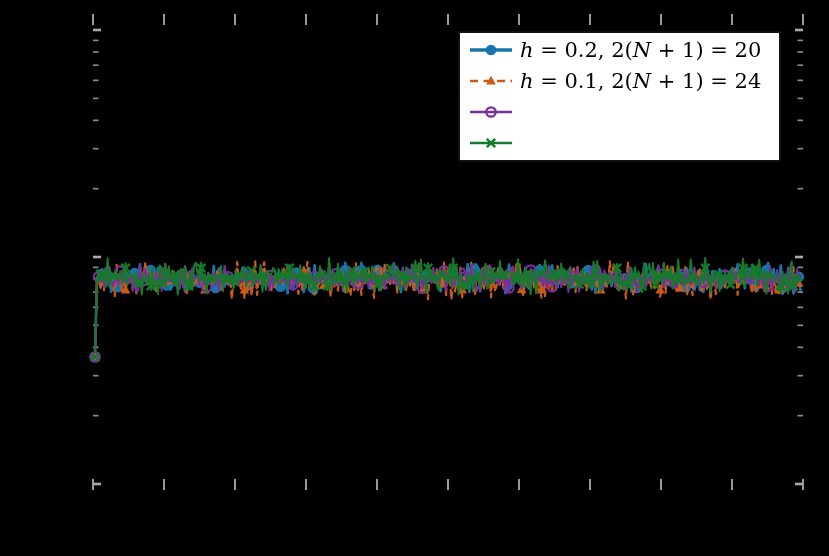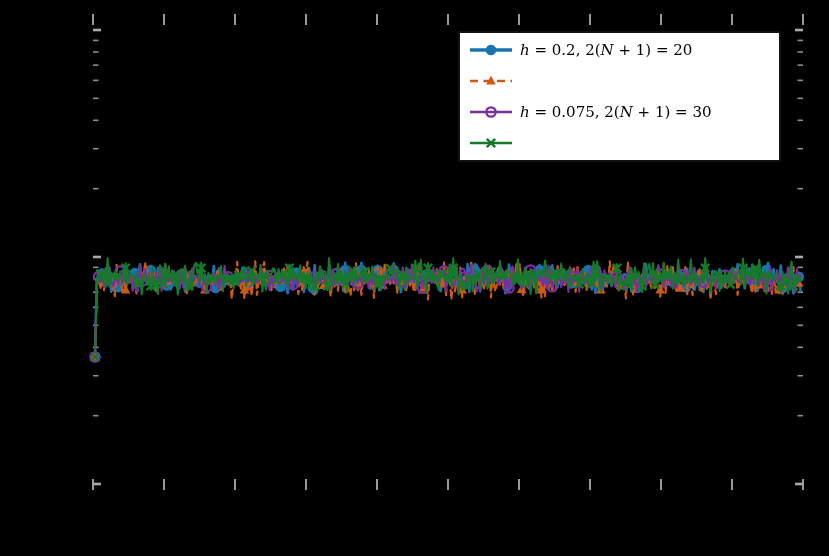--- a/index.html
+++ b/index.html
@@ -5,21 +5,21 @@
   html,body{margin:0;padding:0;background:#000;}
   #fig{position:relative;width:829px;height:556px;background:#000;overflow:hidden;
        font-family:"DejaVu Serif", serif;}
   #plot-svg{position:absolute;left:0;top:0;}
   #legend{position:absolute;left:458px;top:31px;width:323px;height:131px;
           background:#ffffff;border:2px solid #111;box-sizing:border-box;
           display:flex;flex-direction:column;justify-content:space-evenly;
           padding:1px 4px 1px 8px;}
   .lrow{display:flex;align-items:center;gap:6px;height:30px;}
   .lsample{flex:0 0 auto;}
-  .ltext{font-size:15px;color:#000;white-space:nowrap;letter-spacing:0px;}
+  .ltext{font-size:21px;color:#000;white-space:nowrap;letter-spacing:0px;}
   .ltext i{font-style:italic;}
 </style>
 </head>
 <body>
 
 <div id="fig">
   <svg id="plot-svg" width="829" height="556">
       <line x1="93" y1="14" x2="93" y2="25" stroke="#999999" stroke-width="2"></line>
       <line x1="93" y1="490" x2="93" y2="479" stroke="#999999" stroke-width="2"></line>
       <line x1="164" y1="14" x2="164" y2="25" stroke="#999999" stroke-width="2"></line>
@@ -329,27 +329,27 @@
           <line x1="2" y1="14" x2="44" y2="14" stroke="#1973ad" stroke-width="3.6"></line>
           <circle cx="23" cy="14" r="5.3" fill="#1973ad"></circle>
         </svg>
       <span class="ltext"><i>h</i> = 0.2, 2(<i>N</i> + 1) = 20</span>
     </div>
     <div class="lrow">
       <svg class="lsample" width="46" height="28">
           <line x1="2" y1="14" x2="44" y2="14" stroke="#cc5a15" stroke-width="2.6" stroke-dasharray="8 5.5"></line>
           <path d="M 23 8.8 L 27.8 17.6 L 18.2 17.6 Z" fill="#cc5a15"></path>
         </svg>
+      <span class="ltext"><i>h</i> = 0.1, 2(<i>N</i> + 1) = 24</span>
     </div>
     <div class="lrow">
       <svg class="lsample" width="46" height="28">
           <line x1="2" y1="14" x2="44" y2="14" stroke="#7a2e9e" stroke-width="2.6"></line>
           <circle cx="23" cy="14" r="4.7" fill="none" stroke="#7a2e9e" stroke-width="2.3"></circle>
         </svg>
-      <span class="ltext"><i>h</i> = 0.075, 2(<i>N</i> + 1) = 30</span>
     </div>
     <div class="lrow">
       <svg class="lsample" width="46" height="28">
           <line x1="2" y1="14" x2="44" y2="14" stroke="#167a2c" stroke-width="2.6"></line>
           <line x1="18.8" y1="9.8" x2="27.2" y2="18.2" stroke="#167a2c" stroke-width="2.5"></line>
           <line x1="18.8" y1="18.2" x2="27.2" y2="9.8" stroke="#167a2c" stroke-width="2.5"></line>
         </svg>
     </div>
   </div>
 </div>

